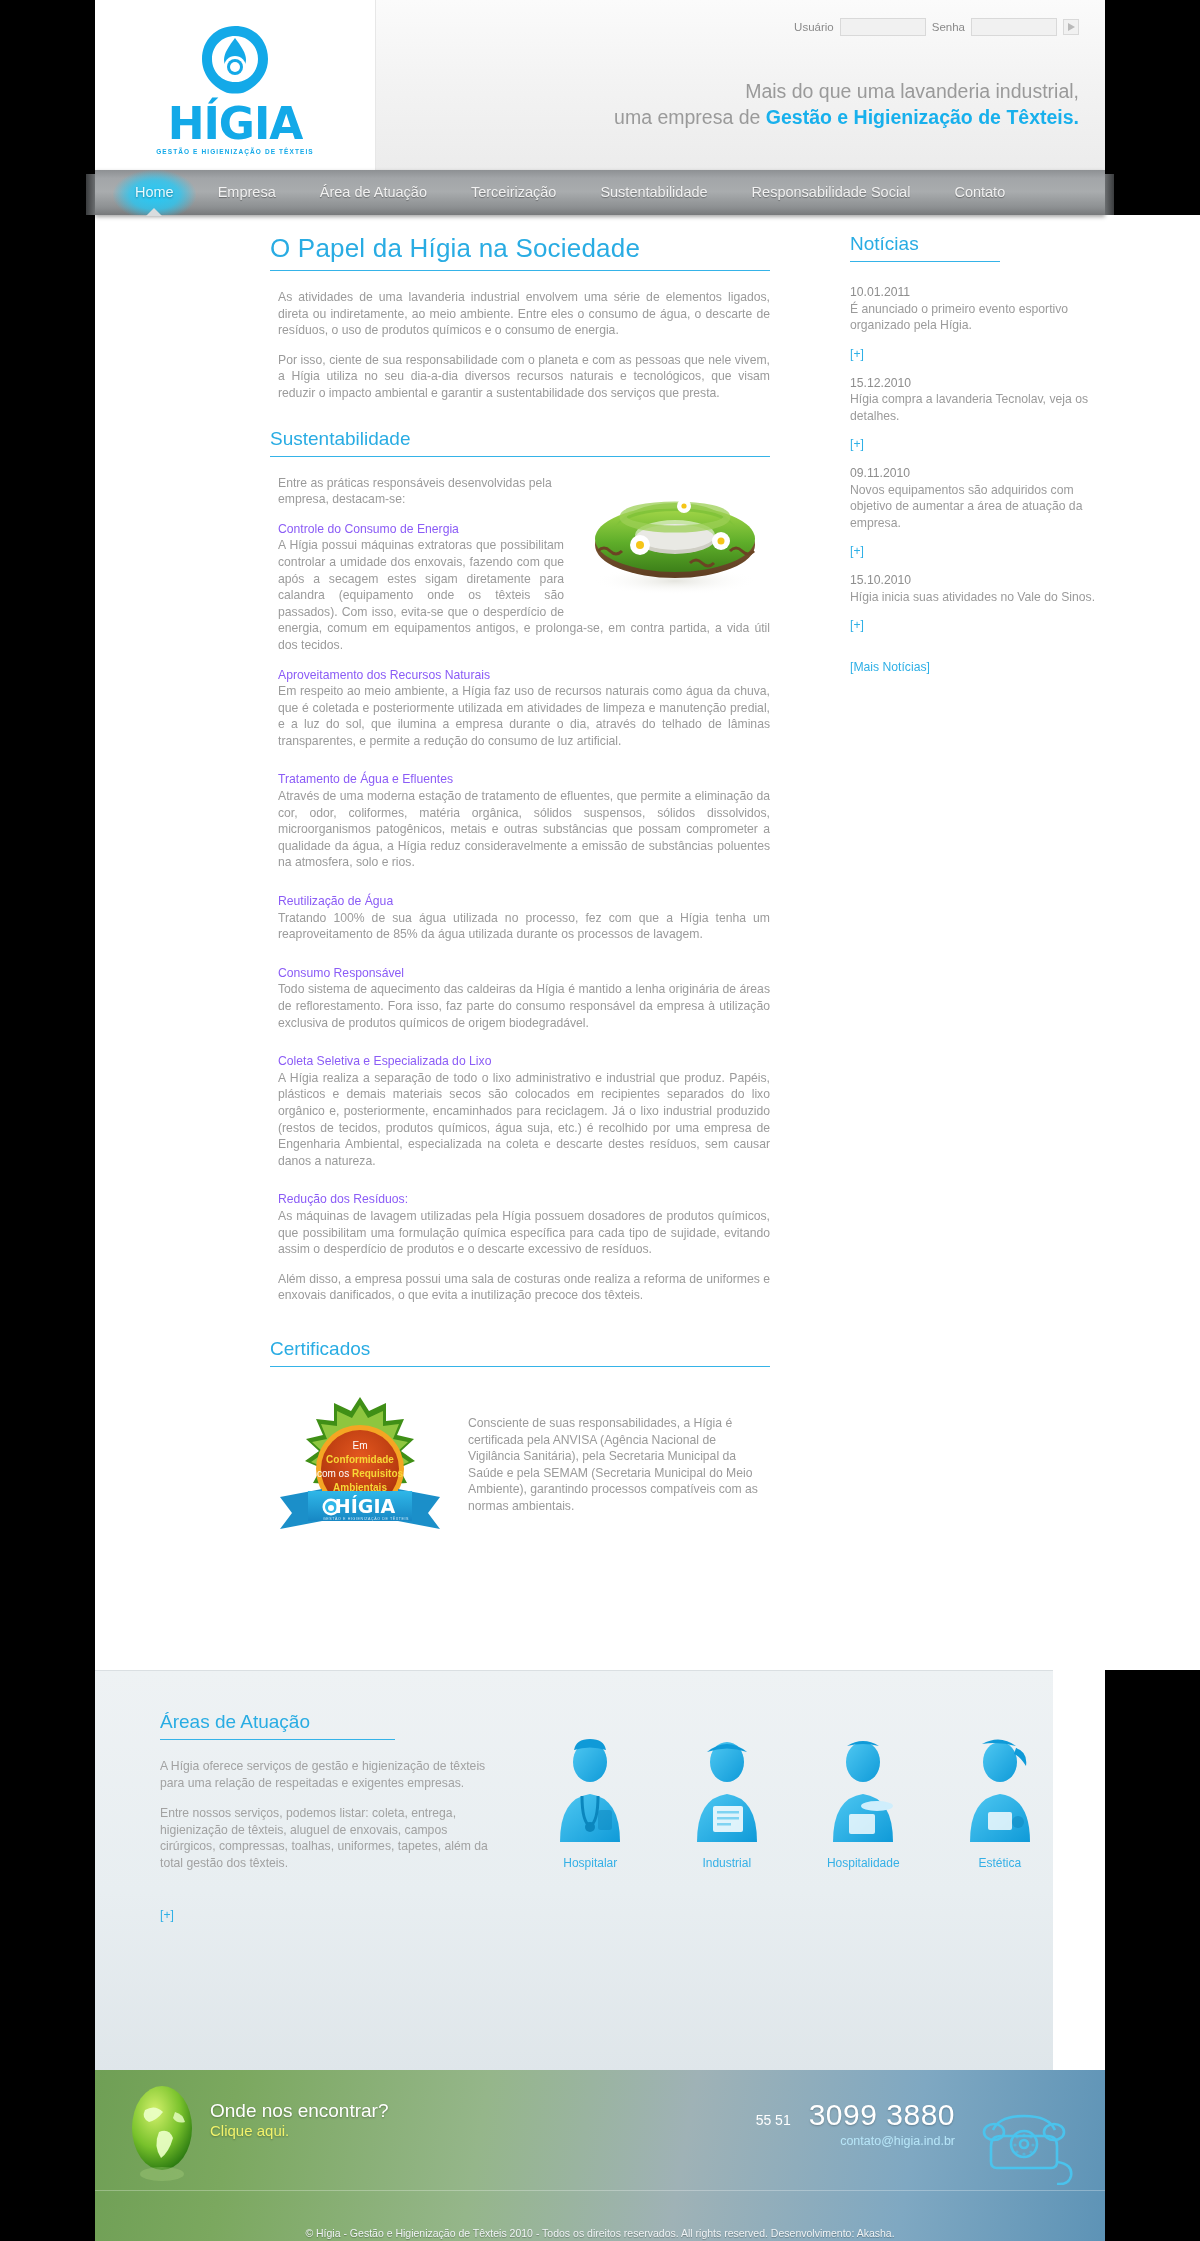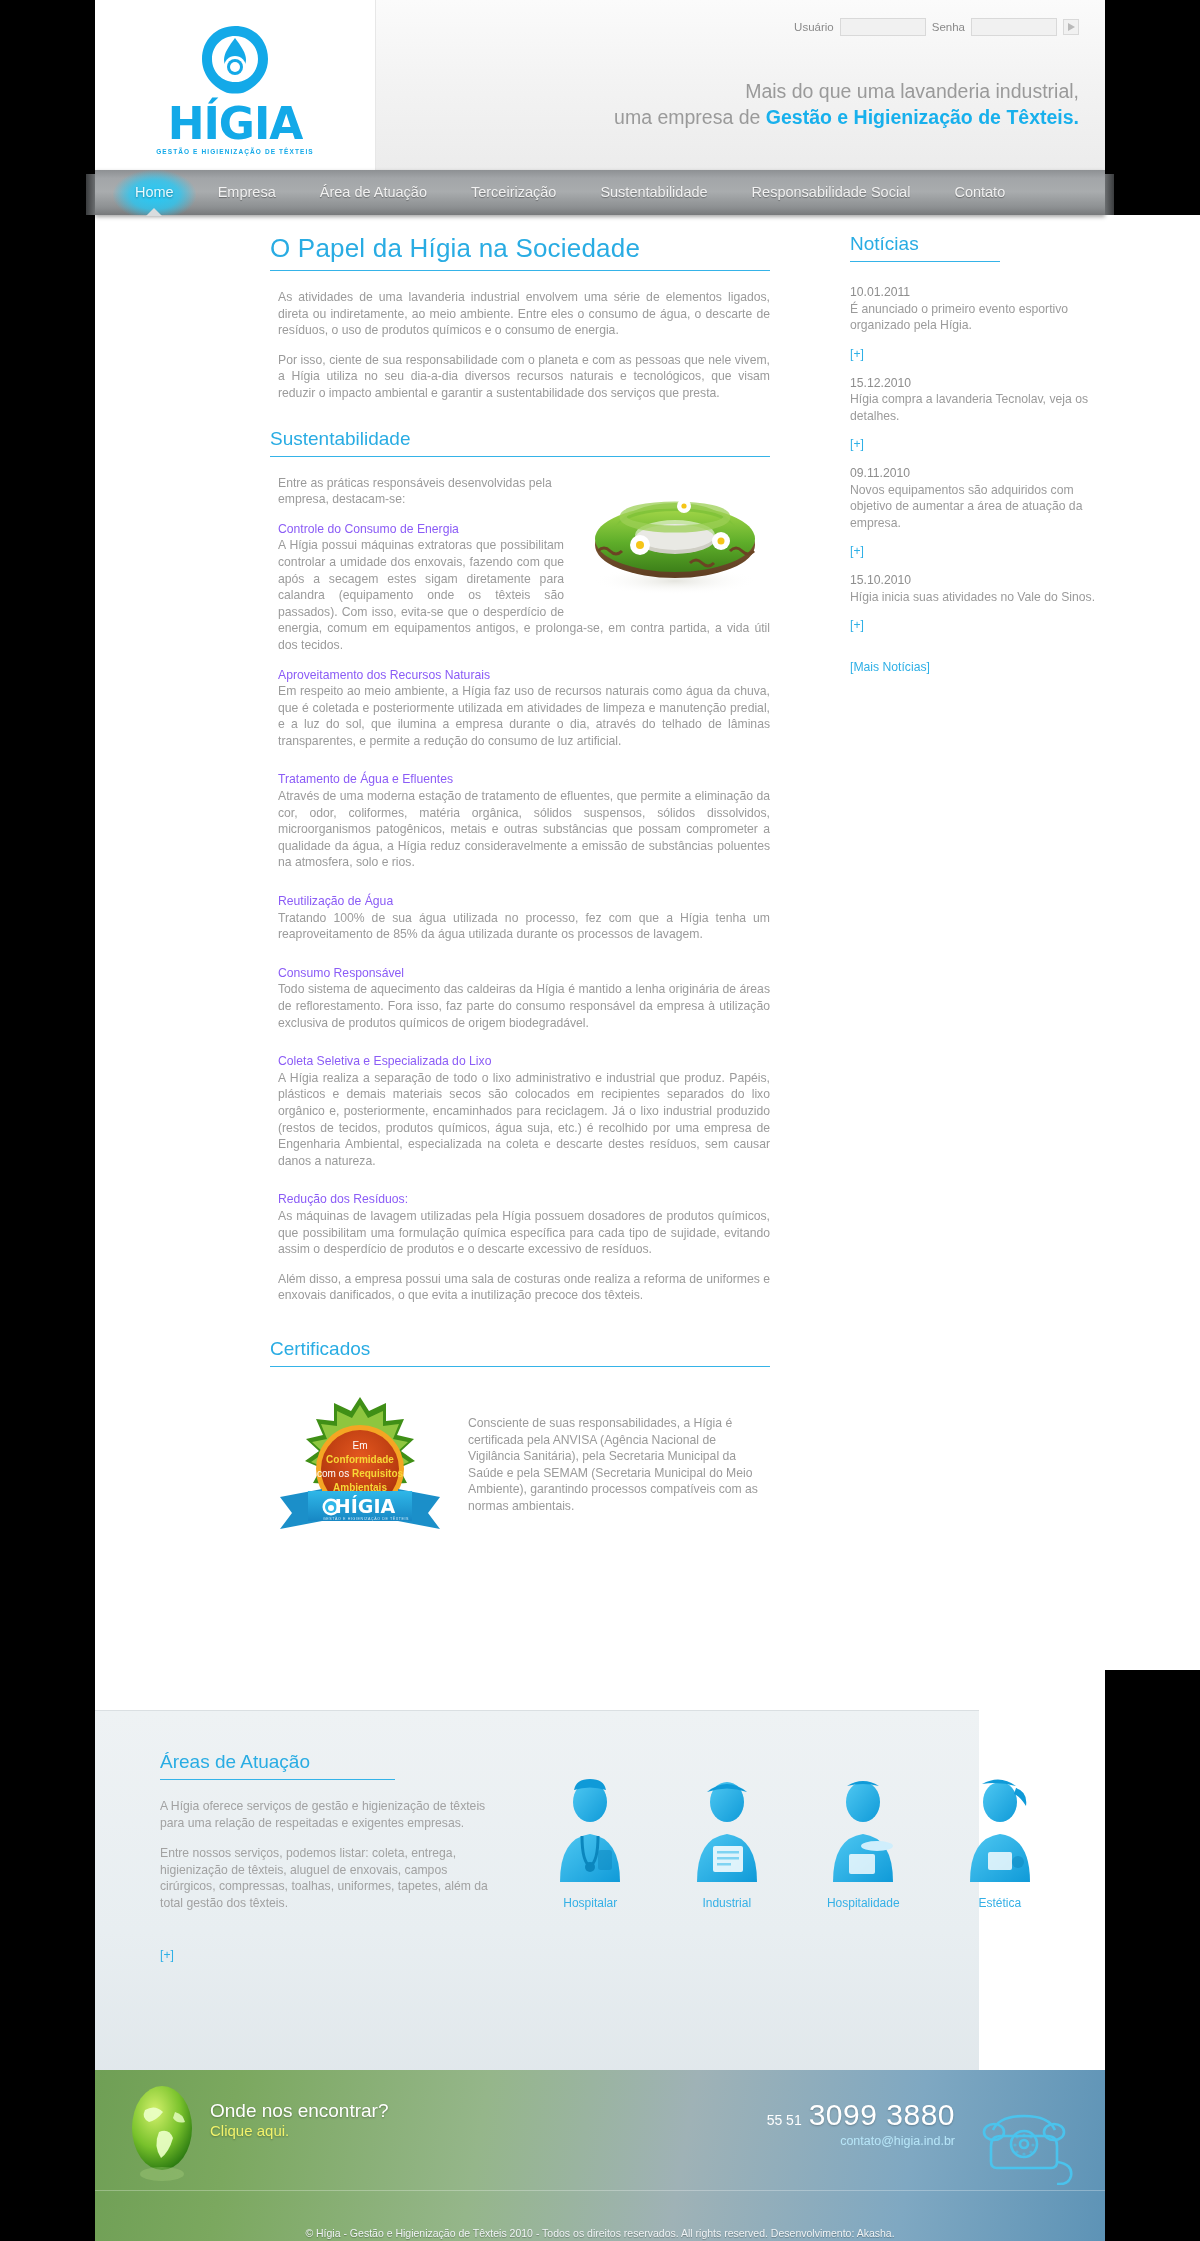--- a/index.html
+++ b/index.html
@@ -127,24 +127,23 @@
   .more-news{color:#2fb0e6;font-size:12.2px;text-decoration:none;display:inline-block;margin-top:14px;}
 
   
   .cert-row{display:flex;gap:18px;align-items:flex-start;margin-top:26px;}
   .cert-badge{width:180px;flex:0 0 180px;}
   .cert-txt{flex:1;padding-top:22px;}
   .cert-txt p{color:#9b9b9b;font-size:12.2px;line-height:16.6px;margin:0 0 13px 0;}
 
   
   .areas{
-    position:absolute;left:95px;top:1670px;width:884px;height:400px;
+    position:absolute;left:95px;top:1670px;width:958px;height:400px;
     background:linear-gradient(180deg,#eef2f4 0%,#e8eef1 55%,#dfe6ea 100%);
     border-top:1px solid #dadfe2;
-    margin-top:40px;
   }
   .areas-left{position:absolute;left:65px;top:40px;width:330px;}
   .areas h2{color:#29ace3;font-size:19px;font-weight:normal;margin:0 0 6px 0;}
   .areas .rule{width:235px;background:#35b3e8;}
   .areas p{color:#a2a2a2;font-size:12.2px;line-height:16.6px;margin:0 0 14px 0;}
   .areas .plus{margin-top:22px;}
   .figs{position:absolute;left:440px;top:55px;width:520px;display:flex;gap:26px;}
   .fig{width:112px;text-align:center;}
   .fig-label{color:#35b0e6;font-size:12px;margin-top:8px;}
 
@@ -153,21 +152,21 @@
     position:absolute;left:95px;top:2070px;width:1010px;height:171px;
     background:linear-gradient(100deg,#6f9f55 0%,#7ba85f 14%,#95b68a 38%,#9fb2b6 58%,#7fa8c2 80%,#5d93b6 100%);
     overflow:hidden;
   }
   .footer .inner{position:relative;height:120px;}
   .globe{position:absolute;left:30px;top:12px;}
   .where{position:absolute;left:115px;top:30px;}
   .where .t1{color:#ffffff;font-size:19px;text-shadow:0 1px 2px rgba(0,0,0,.3);}
   .where .t2{color:#f2f36b;font-size:15px;margin-top:0;text-shadow:0 1px 2px rgba(0,0,0,.3);}
   .phone-block{position:absolute;right:150px;top:28px;text-align:right;}
-  .phone-line{display:flex;align-items:baseline;justify-content:flex-end;gap:7px;}
+  .phone-line{display:flex;align-items:baseline;justify-content:flex-end;gap:18px;}
   .ddd{color:#ffffff;font-size:14px;}
   .pnum{color:#ffffff;font-size:30px;font-weight:normal;letter-spacing:.5px;text-shadow:0 1px 2px rgba(0,0,0,.25);}
   .email{color:#b8e6f8;font-size:12.5px;margin-top:2px;}
   .tel-icon{position:absolute;right:26px;top:10px;}
   .copy{
     position:absolute;left:0;right:0;bottom:2px;text-align:center;
     color:#f0f4f6;font-size:10.5px;text-shadow:0 1px 1px rgba(0,0,0,.3);
   }
   .footer-sep{
     position:absolute;left:0;right:0;top:120px;height:1px;background:rgba(255,255,255,.28);

